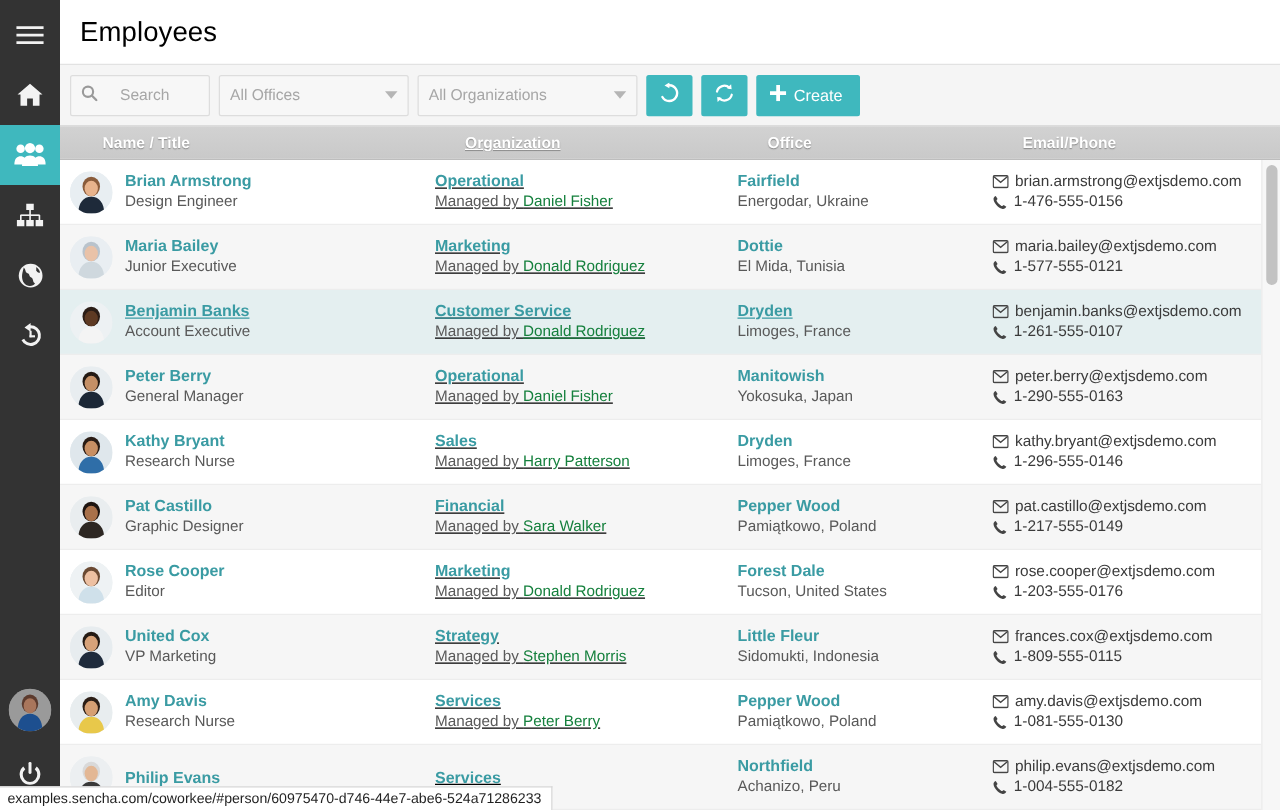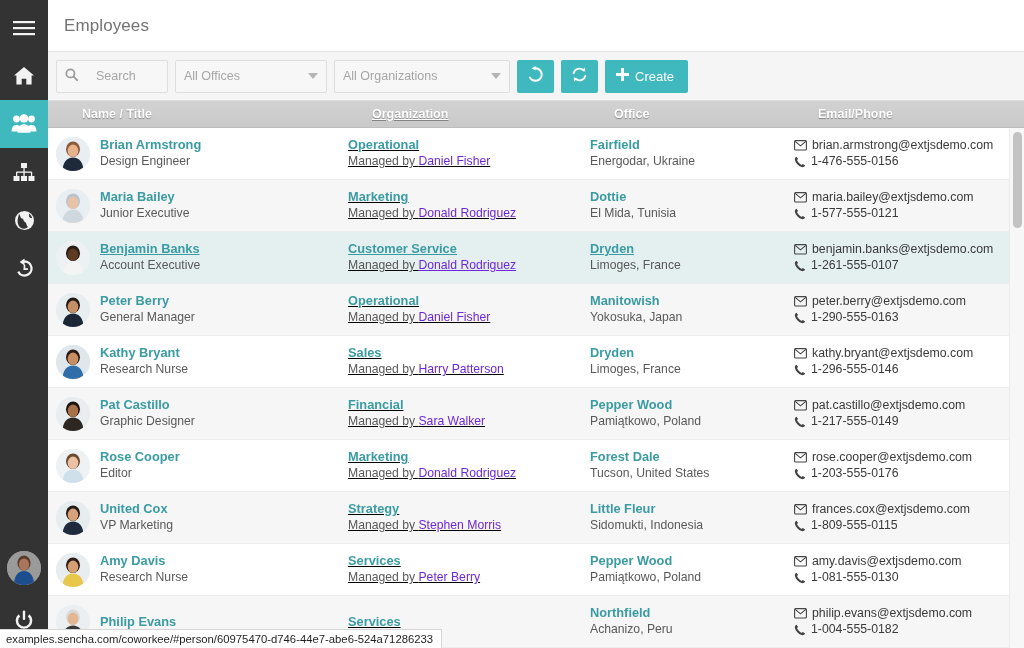--- a/index.html
+++ b/index.html
@@ -83,22 +83,22 @@
   .topbar {
     height: 52px;
     flex: 0 0 52px;
     background: #ffffff;
     display: flex;
     align-items: center;
     padding-left: 16px;
     border-bottom: 1px solid #e2e2e2;
   }
   .page-title {
-    font-size: 17px;
-    color: #737373;
+    font-size: 22px;
+    color: #000000;
     font-weight: normal;
     letter-spacing: .1px;
   }
 
   
   .toolbar {
     height: 49px;
     flex: 0 0 49px;
     background: #f5f5f5;
     border-bottom: 1px solid #dcdcdc;
@@ -210,21 +210,21 @@
     white-space: nowrap;
     line-height: 16px;
   }
   .cell .line1 .ul { text-decoration: underline; }
   .cell .line2 {
     font-size: 12.2px;
     color: #595959;
     white-space: nowrap;
     line-height: 17px;
   }
-  .cell .line2 .mgr { color: #6d28d9; }
+  .cell .line2 .mgr { color: #15803d; }
   .cell .line2 .mgr.ul { text-decoration: underline; }
 
   
   .namecell {
     display: flex;
     align-items: center;
     padding-left: 8px;
     gap: 10px;
   }
   .avatar {

